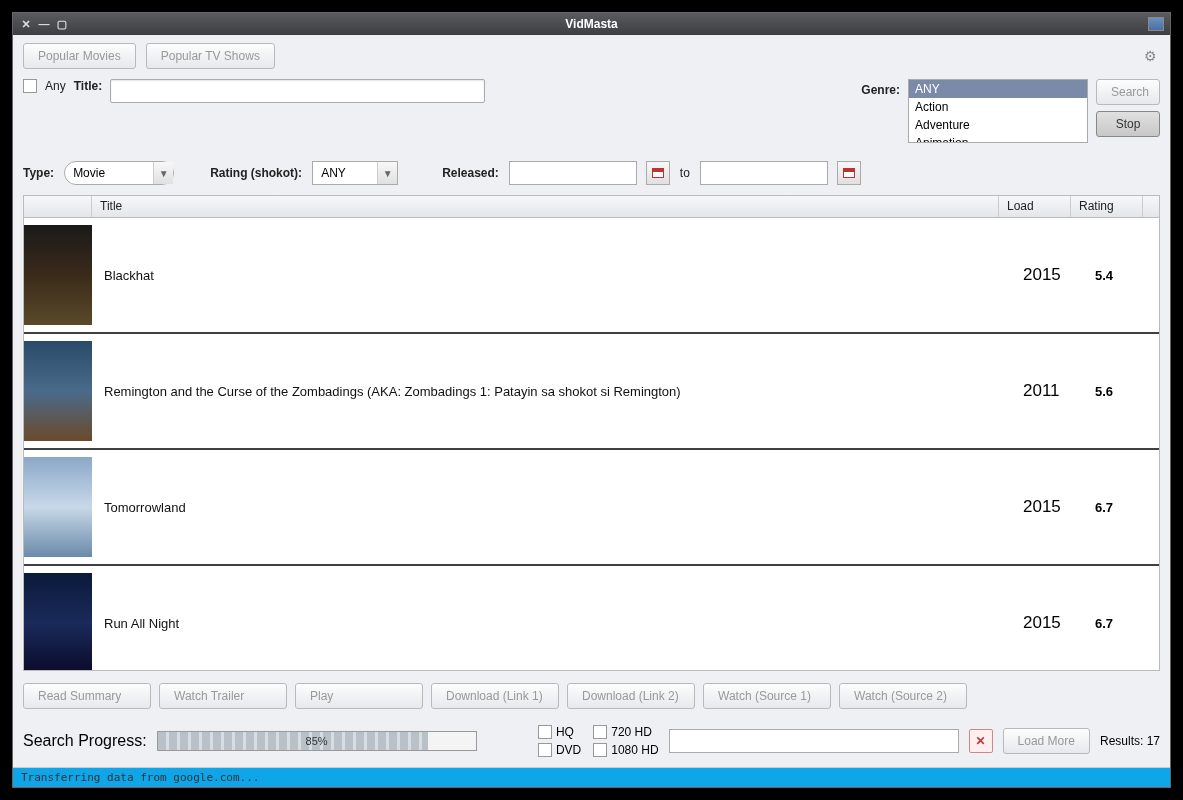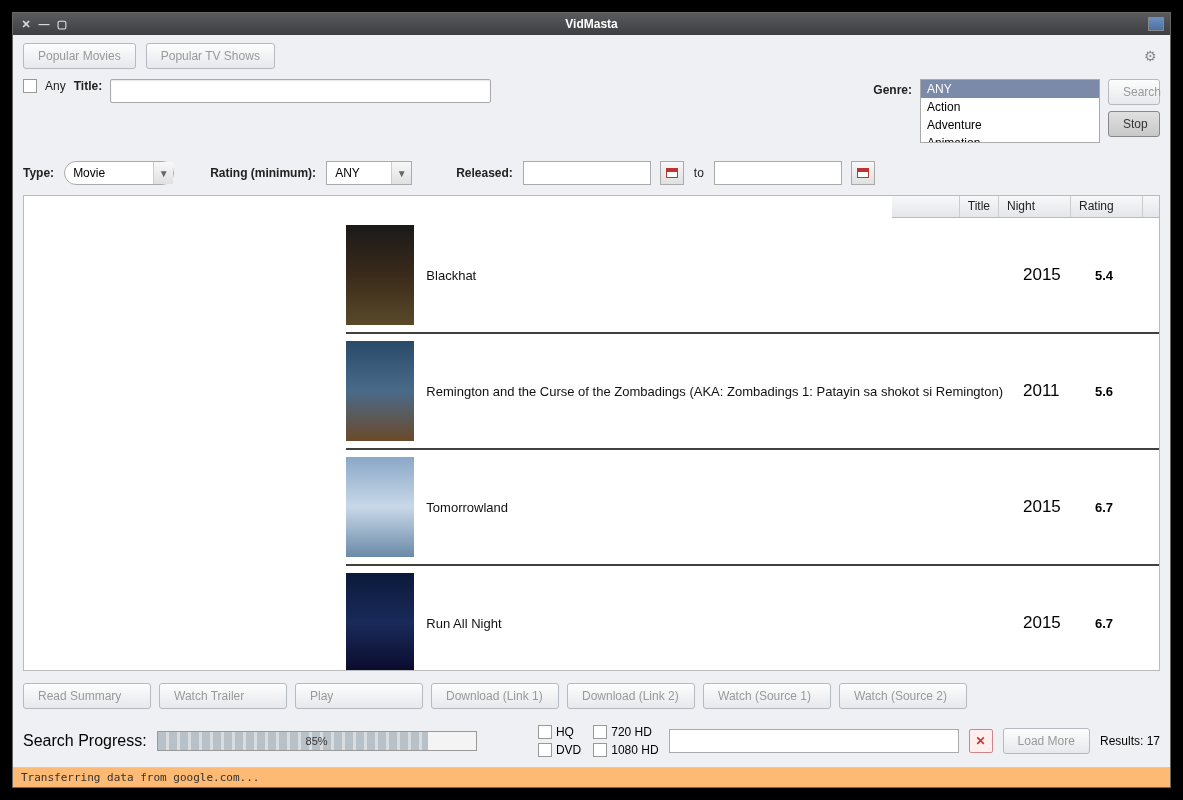--- a/index.html
+++ b/index.html
@@ -21,32 +21,32 @@
 .checkbox { width: 14px; height: 14px; border: 1px solid #999; background: #fff; display: inline-block; vertical-align: middle; }
 .lbl { font-size: 12px; color: #222; }
 .lbl.bold { font-weight: bold; }
 .text-input { border: 1px solid #aaa; background: #fff; height: 24px; padding: 2px 6px; font-size: 12px; }
 .title-input { flex: 1; max-width: 700px; border-radius: 2px; box-shadow: inset 0 1px 2px rgba(0,0,0,0.1); }
 .genre-area { display: flex; gap: 8px; align-items: flex-start; }
 .genre-list { width: 180px; height: 64px; border: 1px solid #aaa; background: #fff; overflow-y: scroll; font-size: 12px; }
 .genre-item { padding: 2px 6px; cursor: pointer; }
 .genre-item.selected { background: #7a8aa8; color: #fff; }
 .search-btns { display: flex; flex-direction: column; gap: 6px; }
-.search-btns .btn { width: 52px; text-align: center; }
+.search-btns .btn { width: 64px; text-align: center; }
 .filterrow { display: flex; gap: 10px; align-items: center; margin-top: 12px; }
 .dropdown { display: flex; align-items: center; border: 1px solid #aaa; background: #fff; height: 24px; }
 .dropdown-text { padding: 0 8px; flex: 1; }
 .dropdown-arrow { width: 20px; text-align: center; border-left: 1px solid #ccc; color: #666; font-size: 10px; background: linear-gradient(#f8f8f8,#e0e0e0); height: 100%; display: flex; align-items: center; justify-content: center; }
 .type-dd { width: 110px; border-radius: 12px; }
 .rating-dd { width: 86px; }
 .date-input { width: 128px; }
 .date-btn { width: 24px; height: 24px; border: 1px solid #aaa; background: linear-gradient(#f8f8f8,#e0e0e0); display: flex; align-items: center; justify-content: center; margin-left: -1px; }
 .cal-icon { width: 12px; height: 10px; border: 1px solid #b33; background: #fff; position: relative; }
 .cal-icon::before { content: ''; position: absolute; top: 0; left: 0; right: 0; height: 3px; background: #b33; }
-.table-area { flex: 1; border: 1px solid #bbb; background: #fff; display: flex; flex-direction: column; overflow: hidden; margin-top: 4px; align-items: flex-end; }
+.table-area { flex: 1; border: 1px solid #bbb; background: #fff; display: flex; flex-direction: column; overflow: hidden; margin-top: 4px; }
 .thead { display: flex; background: linear-gradient(#f6f7f9,#e4e6ea); border-bottom: 1px solid #bbb; height: 22px; }
 .th { padding: 3px 8px; border-right: 1px solid #ccc; font-size: 12px; color: #222; }
 .th-poster { width: 68px; }
 .th-title { flex: 1; }
 .th-year { width: 72px; }
 .th-rating { width: 72px; }
 .th-scroll { width: 16px; border-right: none; }
 .tbody { flex: 1; overflow-y: scroll; }
 .trow { display: flex; border-bottom: 2px solid #404040; height: 116px; align-items: center; }
 .td-poster { width: 68px; height: 100px; background: linear-gradient(135deg,#2a3a5a,#4a5a7a,#1a2a3a); display: flex; align-items: center; justify-content: center; color: #fff; font-size: 8px; text-align: center; overflow: hidden; }
@@ -58,21 +58,21 @@
 .bottomrow { display: flex; align-items: center; gap: 10px; padding: 6px 0; }
 .progress-lbl { font-size: 16px; }
 .progress-bar { width: 320px; height: 20px; border: 1px solid #999; background: #f4f4f4; position: relative; overflow: hidden; }
 .progress-fill { height: 100%; background: repeating-linear-gradient(90deg,#b8c0c8 0,#b8c0c8 8px,#d8dde2 8px,#d8dde2 11px); }
 .progress-text { position: absolute; top: 0; left: 0; right: 0; bottom: 0; display: flex; align-items: center; justify-content: center; font-size: 11px; color: #333; }
 .quality-group { display: grid; grid-template-columns: auto auto; gap: 4px 12px; }
 .quality-item { display: flex; align-items: center; gap: 4px; font-size: 12px; }
 .filter-input { width: 290px; height: 24px; }
 .close-filter { width: 24px; height: 24px; border: 1px solid #c88; background: #fee; color: #c33; display: flex; align-items: center; justify-content: center; font-weight: bold; border-radius: 2px; }
 .results-lbl { font-size: 12px; }
-.statusbar { height: 20px; border-top: 1px solid #ccc; background: #fdba74; padding: 2px 8px; font-family: monospace; font-size: 11px; color: #333; display: flex; align-items: center; }
+.statusbar { height: 20px; border-top: 1px solid #ccc; background: #0ea5e9; padding: 2px 8px; font-family: monospace; font-size: 11px; color: #333; display: flex; align-items: center; }
 ::-webkit-scrollbar { width: 16px; }
 ::-webkit-scrollbar-track { background: #eee; border-left: 1px solid #ccc; }
 ::-webkit-scrollbar-thumb { background: #ccc; border: 1px solid #aaa; }
 ::-webkit-scrollbar-button { background: #ddd; height: 16px; border: 1px solid #aaa; }
 .poster1 { background: linear-gradient(#1a1a1a,#3a2a1a,#5a4a2a); }
 .poster2 { background: linear-gradient(#2a4a6a,#4a6a8a,#6a4a2a); }
 .poster3 { background: linear-gradient(#8aa8c8,#c8d8e8,#6a8aa8); }
 .poster4 { background: linear-gradient(#0a1a3a,#1a2a5a,#0a0a2a); }
 </style>
 </head>
@@ -118,21 +118,21 @@
       </div>
     </div>
 
     <div class="filterrow">
       <span class="lbl bold">Type:</span>
       <div class="dropdown type-dd">
         <span class="dropdown-text">Movie</span>
         <span class="dropdown-arrow">▼</span>
       </div>
       <span style="width:16px"></span>
-      <span class="lbl bold">Rating (minimum):</span>
+      <span class="lbl bold">Rating (shokot):</span>
       <div class="dropdown rating-dd">
         <span class="dropdown-text">ANY</span>
         <span class="dropdown-arrow">▼</span>
       </div>
       <span style="width:24px"></span>
       <span class="lbl bold">Released:</span>
       <input class="text-input date-input" value="" style="">
       <div class="date-btn">
           <div class="cal-icon"></div>
         </div>
@@ -140,21 +140,21 @@
       <input class="text-input date-input" value="" style="">
       <div class="date-btn">
           <div class="cal-icon"></div>
         </div>
     </div>
 
     <div class="table-area">
       <div class="thead">
         <div class="th th-poster"></div>
         <div class="th th-title">Title</div>
-        <div class="th th-year">Night</div>
+        <div class="th th-year">Load</div>
         <div class="th th-rating">Rating</div>
         <div class="th th-scroll"></div>
       </div>
       <div class="tbody" id="tbody">
           <div class="trow">
             <div class="td-poster poster1"></div>
             <div class="td-title">Blackhat</div>
             <div class="td-year">2015</div>
             <div class="td-rating">5.4</div>
           </div>

